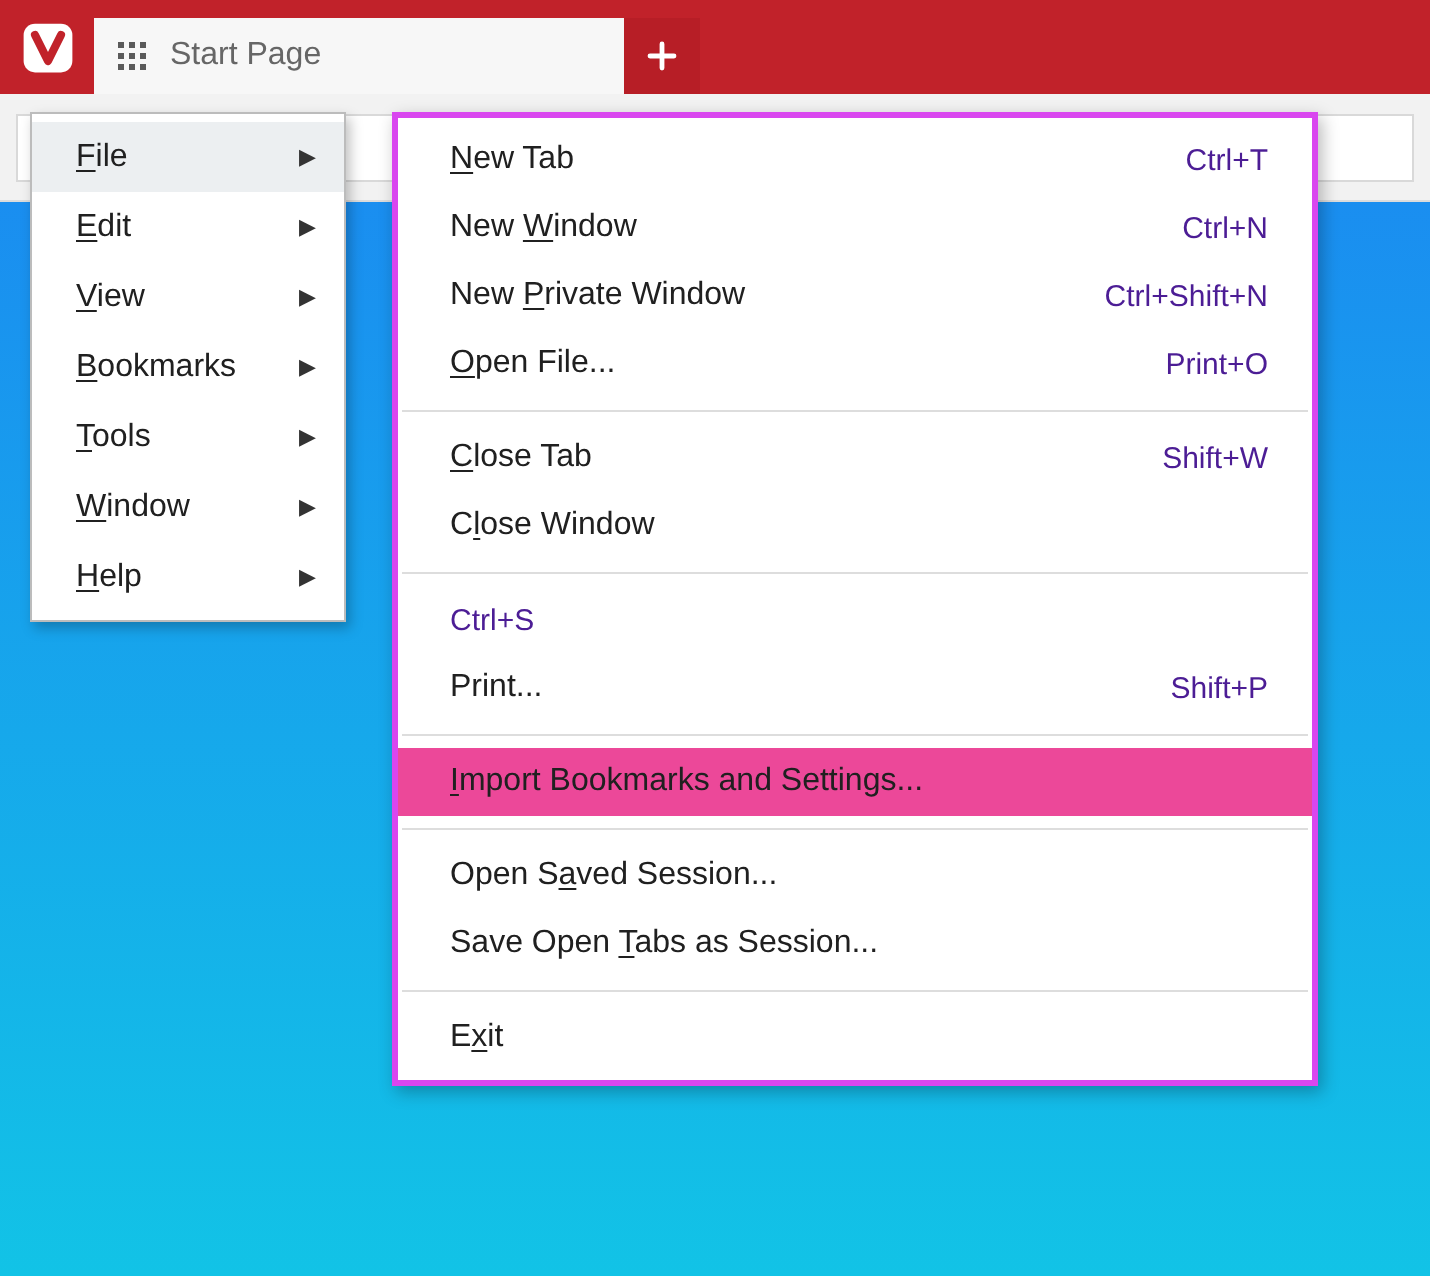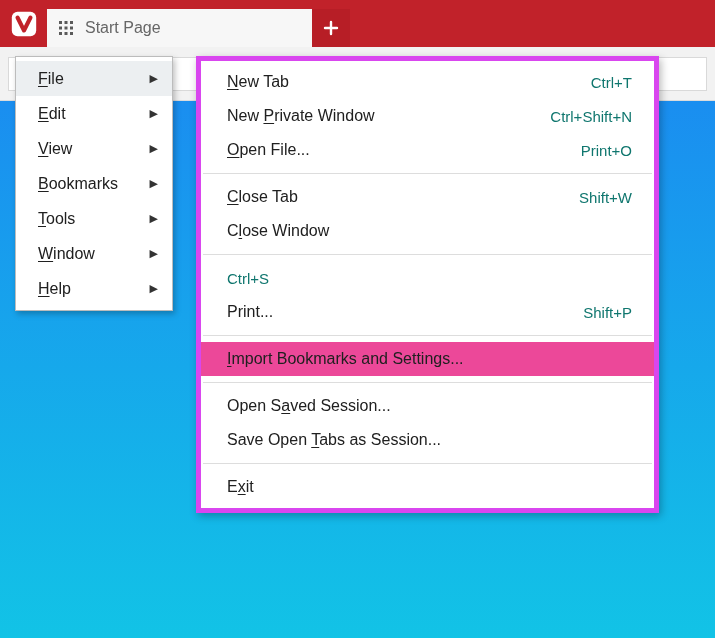--- a/index.html
+++ b/index.html
@@ -88,40 +88,40 @@
     font-size: 16px;
   }
   .mainmenu .mi.hover { background: #eceff1; }
   .mainmenu .mi .arrow { color: #333; font-size: 11px; }
 
   .submenu {
     position: absolute;
     left: 196px; top: 56px;
     width: 463px;
     background: #fff;
-    border: 5px solid #d946ef;
+    border: 3px solid #d946ef;
     box-shadow: 2px 3px 8px rgba(0,0,0,0.28);
     padding: 4px 0;
   }
   .submenu .si {
     height: 34px;
     display: flex;
     align-items: center;
     justify-content: space-between;
     padding: 0 22px 0 26px;
     color: #202020;
     font-size: 16px;
   }
   .submenu .si.hover { background: #ec4899; }
   .submenu .sep {
     height: 1px;
     background: #dddddd;
     margin: 6px 2px;
   }
-  .submenu .shortcut { color: #0f766e; font-size: 15px; }
+  .submenu .shortcut { color: #4c1d95; font-size: 15px; }
 
   
   .u { text-decoration: underline; text-underline-offset: 2px; }
 </style>
 </head>
 <body>
 
 <div class="titlebar">
   <div class="logo">
     <svg viewBox="0 0 32 32">
@@ -190,20 +190,24 @@
       <span class="arrow">▶</span>
     </div>
   </div>
 
 <div class="submenu" id="submenu">
     <div class="si">
       <span><span class="u">N</span>ew Tab</span>
       <span class="shortcut">Ctrl+T</span>
     </div>
     <div class="si">
+      <span>New <span class="u">W</span>indow</span>
+      <span class="shortcut">Ctrl+N</span>
+    </div>
+    <div class="si">
       <span>New <span class="u">P</span>rivate Window</span>
       <span class="shortcut">Ctrl+Shift+N</span>
     </div>
     <div class="si">
       <span><span class="u">O</span>pen File...</span>
       <span class="shortcut">Print+O</span>
     </div>
     <div class="sep"></div>
     <div class="si">
       <span><span class="u">C</span>lose Tab</span>

